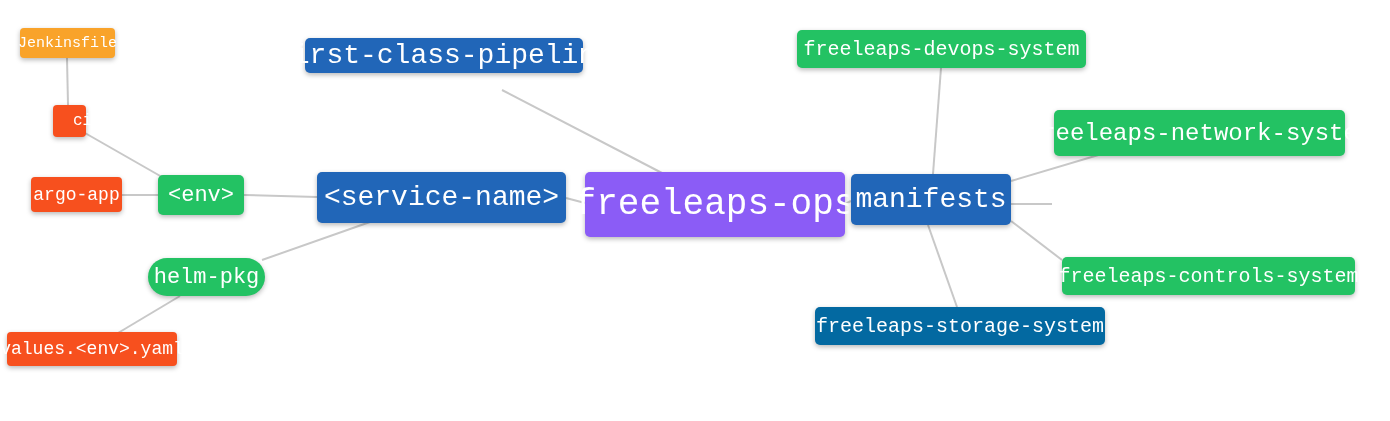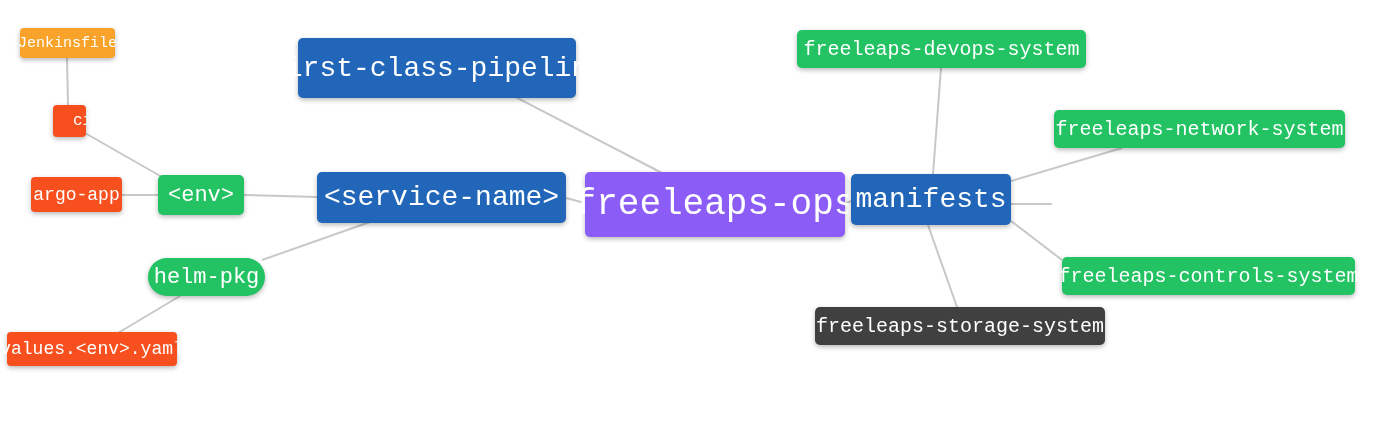--- a/index.html
+++ b/index.html
@@ -33,26 +33,26 @@
     box-sizing: border-box;
     cursor: default;
   }
   
   .n-jenkinsfile      { left: 20px;   top: 28px;  width: 95px;  height: 30px; font-size: 15px; border-radius: 4px; }
   .n-ci               { left: 53px;   top: 105px; width: 33px;  height: 32px; font-size: 16px; border-radius: 4px; padding-left: 26px; }
   .n-argo-app         { left: 31px;   top: 177px; width: 91px;  height: 35px; font-size: 18px; border-radius: 4px; }
   .n-env              { left: 158px;  top: 175px; width: 86px;  height: 40px; font-size: 22px; }
   .n-helm-pkg         { left: 148px;  top: 258px; width: 117px; height: 38px; font-size: 22px; }
   .n-values-env-yaml  { left: 7px;    top: 332px; width: 170px; height: 34px; font-size: 18px; border-radius: 4px; }
-  .n-first-class-pipeline { left: 298px; top: 38px;  width: 278px; height: 60px; font-size: 28px; }
+  .n-first-class-pipeline { left: 305px; top: 38px;  width: 278px; height: 35px; font-size: 28px; }
   .n-service-name     { left: 317px;  top: 172px; width: 249px; height: 51px; font-size: 28px; }
   .n-freeleaps-ops    { left: 585px;  top: 172px; width: 260px; height: 65px; font-size: 36px; }
   .n-manifests        { left: 851px;  top: 174px; width: 160px; height: 51px; font-size: 28px; }
   .n-devops-system    { left: 797px;  top: 30px;  width: 289px; height: 38px; font-size: 20px; }
-  .n-network-system   { left: 1054px; top: 110px; width: 291px; height: 38px; font-size: 20px; }
+  .n-network-system   { left: 1054px; top: 110px; width: 291px; height: 46px; font-size: 24px; }
   .n-monitoring-system{ left: 1052px; top: 186px; width: 321px; height: 38px; font-size: 20px; }
   .n-controls-system  { left: 1062px; top: 257px; width: 293px; height: 38px; font-size: 20px; }
   .n-storage-system   { left: 815px;  top: 307px; width: 290px; height: 38px; font-size: 20px; }
 </style>
 </head>
 <body>
 
 <div class="stage">
 
   <svg class="edges" viewBox="0 0 1390 421" xmlns="http://www.w3.org/2000/svg">
@@ -118,17 +118,17 @@
 
   <div class="node n-network-system" style="background: rgb(35, 194, 99);">
     <span>freeleaps-network-system</span>
   </div>
 
 
   <div class="node n-controls-system" style="background: rgb(35, 194, 99);">
     <span>freeleaps-controls-system</span>
   </div>
 
-  <div class="node n-storage-system" style="background: #404040;">
+  <div class="node n-storage-system" style="background: #0369a1;">
     <span>freeleaps-storage-system</span>
   </div>
 
 </div>
 
 </body></html>

